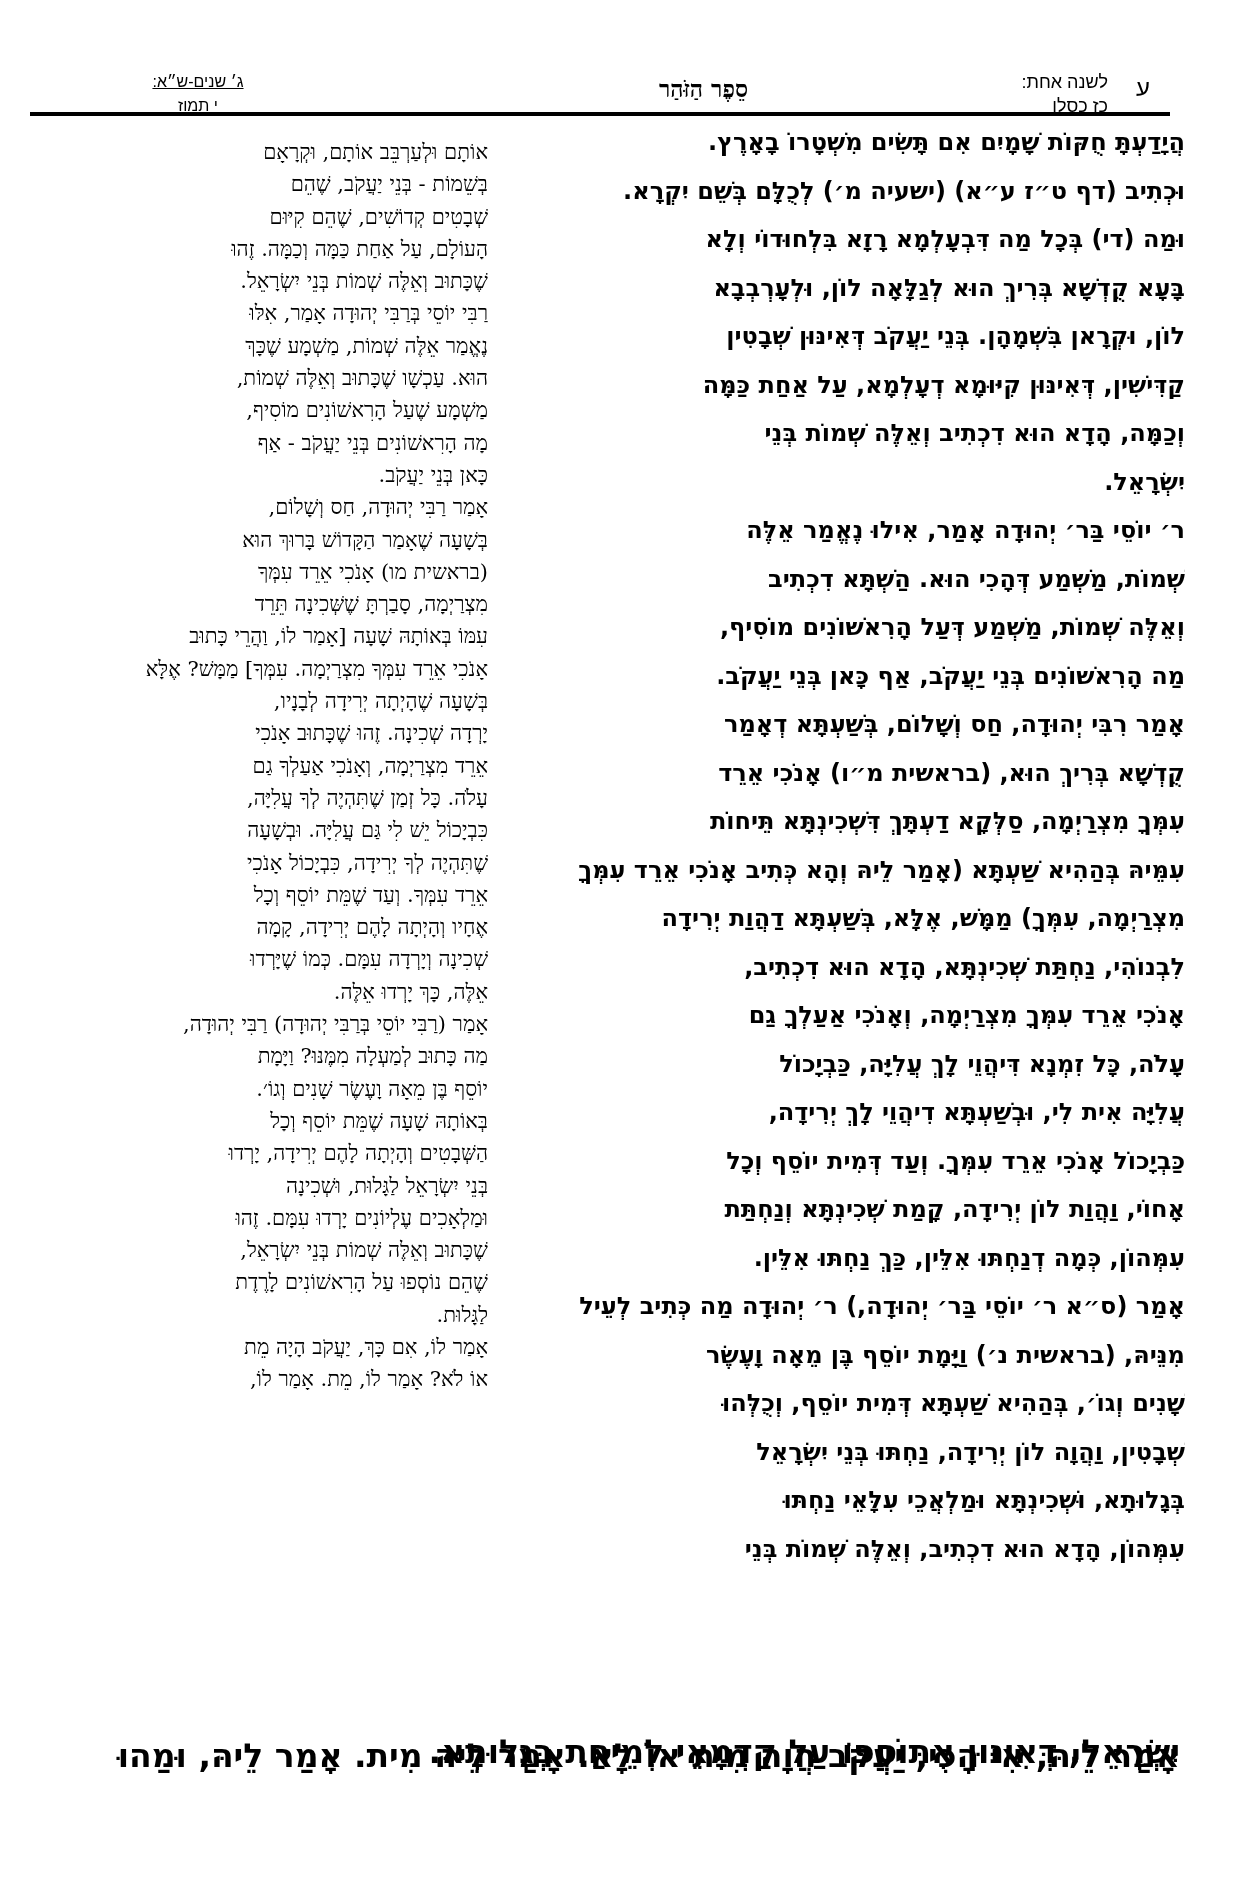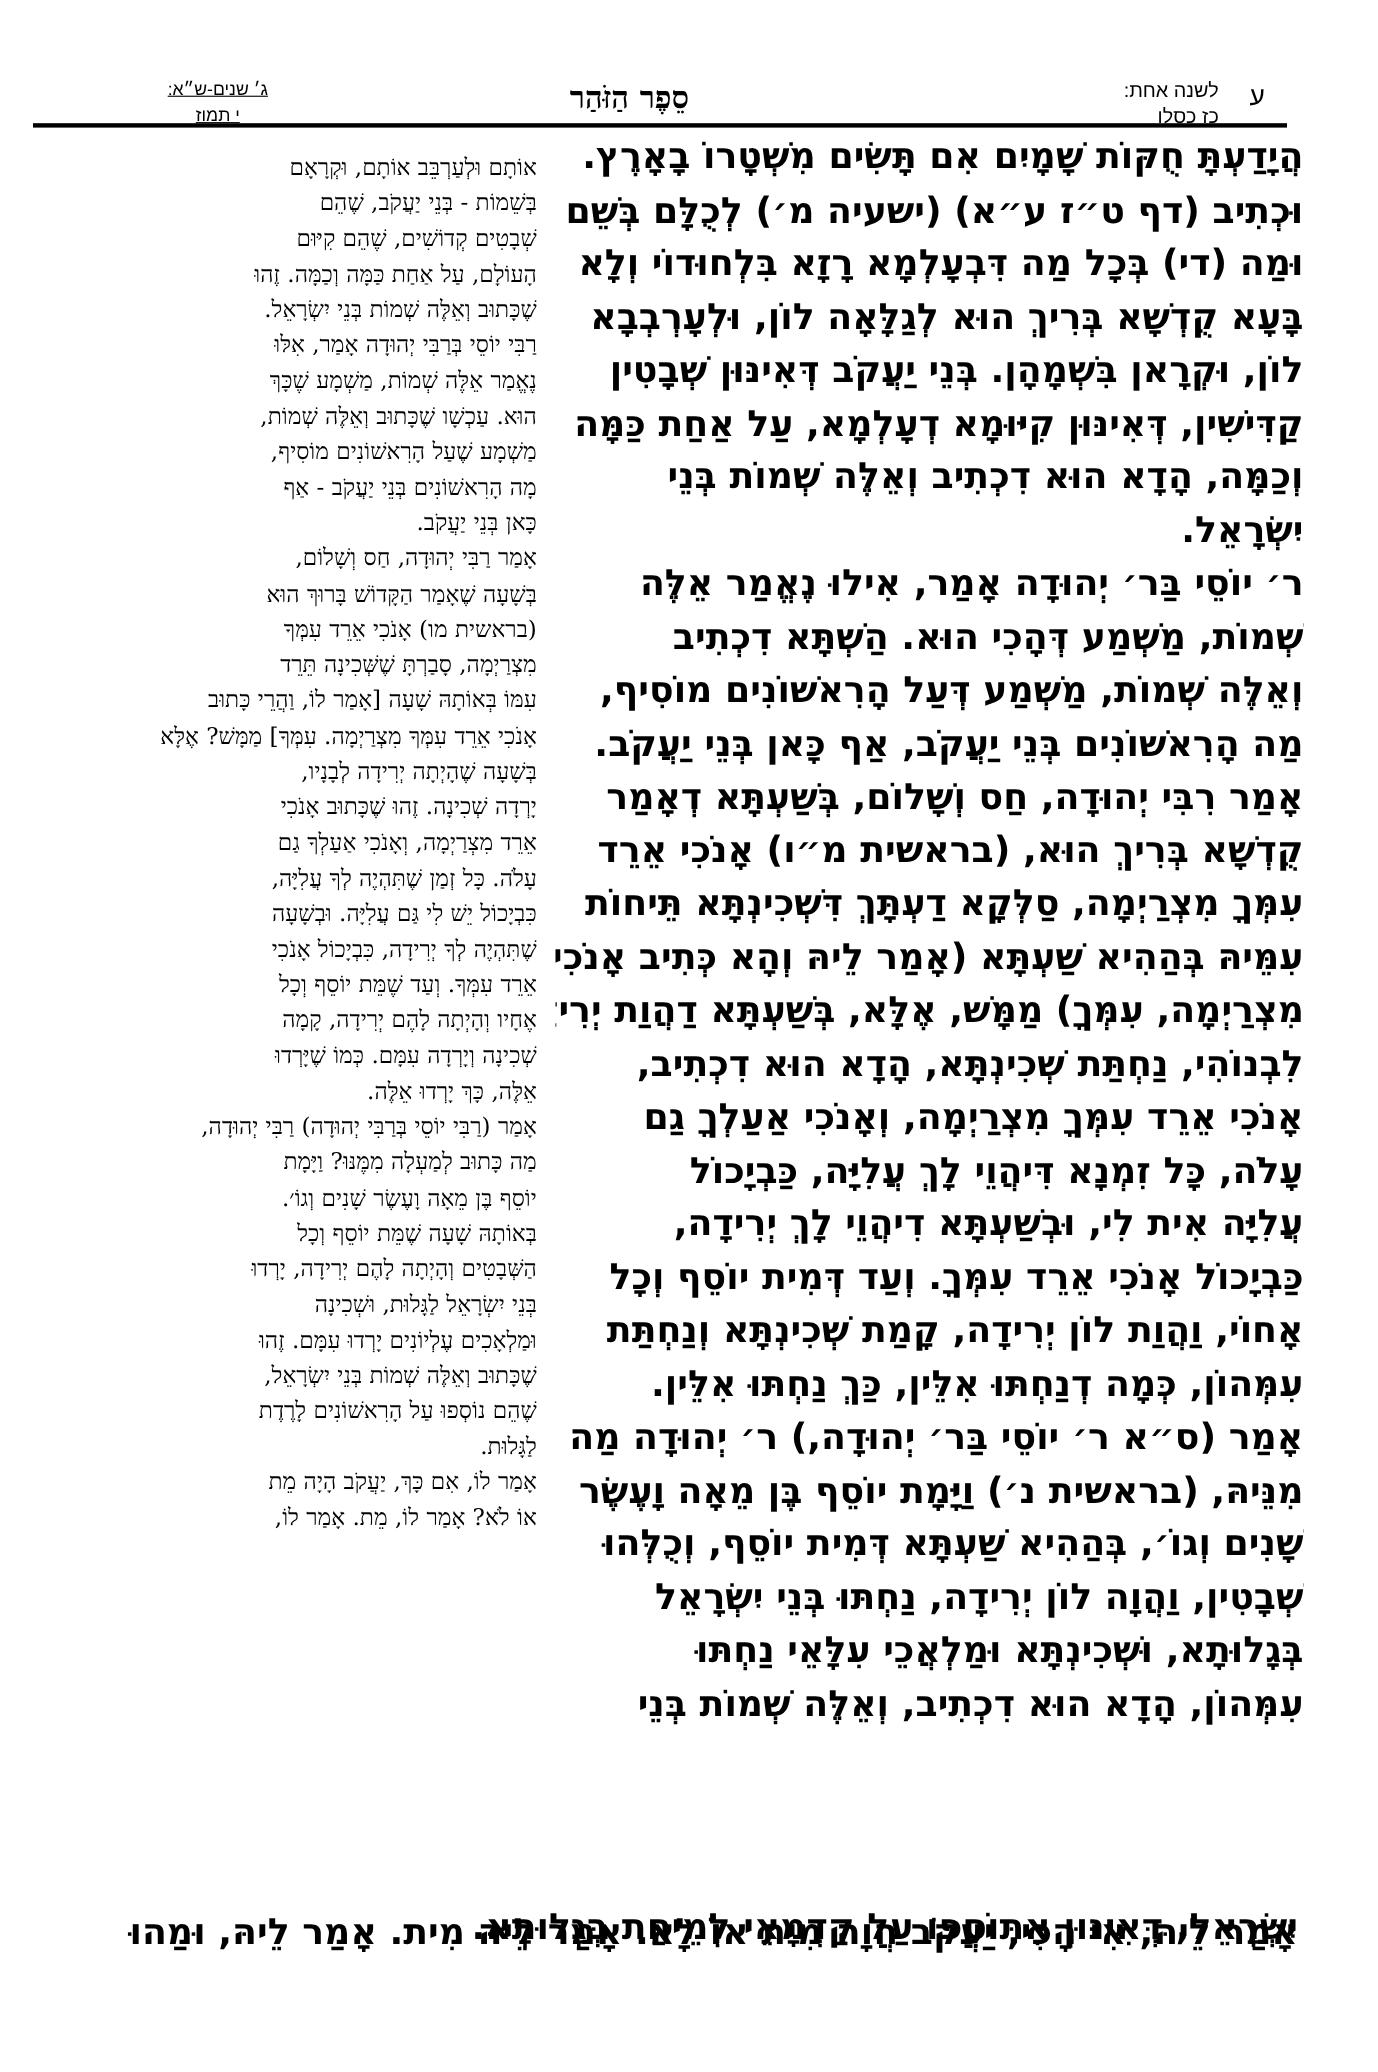--- a/index.html
+++ b/index.html
@@ -1,24 +1,24 @@
 <!DOCTYPE html>
 <html><head>
 <meta charset="utf-8">
 <style>
   html, body { margin:0; padding:0; background:#ffffff; }
   body { width:1253px; height:1884px; position:relative; overflow:hidden; color:#000; font-family:"DejaVu Serif", serif; }
   .page { position:absolute; left:0; top:0; width:1253px; height:1884px; }
   .header { position:absolute; top:40px; left:88px; width:1090px; height:72px; direction:rtl; }
   .hdr-left-meta { position:absolute; left:0; top:30px; width:220px; text-align:center; font-family:"Liberation Sans", sans-serif; font-size:16px; line-height:24px;text-decoration:underline; }
-  .hdr-title { position:absolute; left:430px; top:24px; width:230px; text-align:left; font-family:"DejaVu Serif", serif; font-weight:bold; font-size:28px; line-height:50px; }
+  .hdr-title { position:absolute; left:430px; top:24px; width:230px; text-align:right; font-family:"DejaVu Serif", serif; font-weight:bold; font-size:23px; line-height:50px; }
   .hdr-right-meta { position:absolute; left:820px; top:30px; width:200px; text-align:right; font-family:"Liberation Sans", sans-serif; font-size:18px; line-height:24px; }
   .hdr-page { position:absolute; left:1035px; top:34px; width:40px; text-align:center; font-family:"Liberation Sans", sans-serif; font-size:24px; }
   .rule { position:absolute; top:112px; left:30px; width:1140px; height:4px; background:#000; }
-  .col-main { position:absolute; top:118px; left:505px; width:680px; direction:rtl; text-align:justify; text-align-last:auto; font-family:"DejaVu Sans", sans-serif; font-weight:bold; font-size:33px; line-height:48.5px; }
+  .col-main { position:absolute; top:118px; left:505px; width:680px; direction:rtl; text-align:justify; text-align-last:auto; font-family:"DejaVu Sans", sans-serif; font-weight:bold; font-size:24px; line-height:48.5px; }
   .col-side { position:absolute; top:136px; left:98px; width:390px; direction:rtl; text-align:justify; font-family:"DejaVu Serif", serif; font-size:21px; line-height:32.3px; }
   .line { display:block; white-space:nowrap; overflow:hidden; }
   .center { text-align:right; }
   .bottom { position:absolute; left:300px; width:880px; direction:rtl; font-family:"DejaVu Sans", sans-serif; font-weight:bold; font-size:33px; line-height:48px; white-space:nowrap; }
   .b1 { top:1680px;margin-top:48px; }
   .b2 { top:1732px; left:20px; width:1160px; }
 </style>
 </head>
 <body>
 

